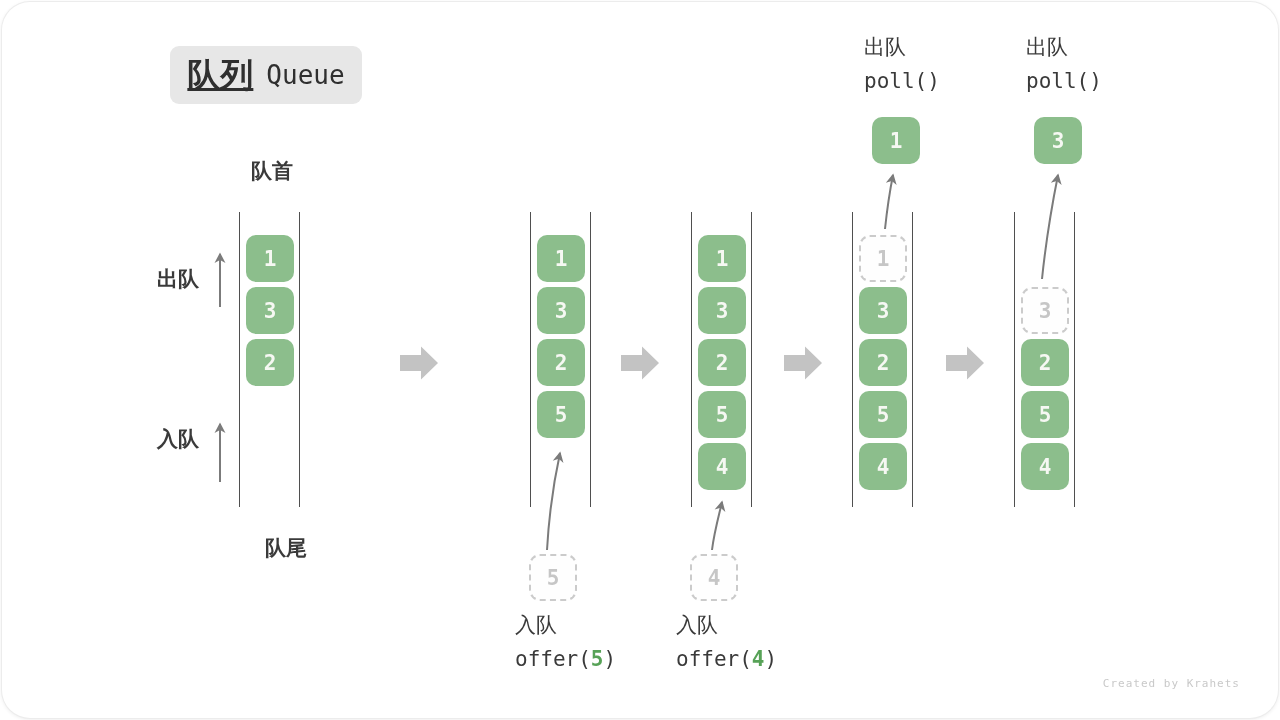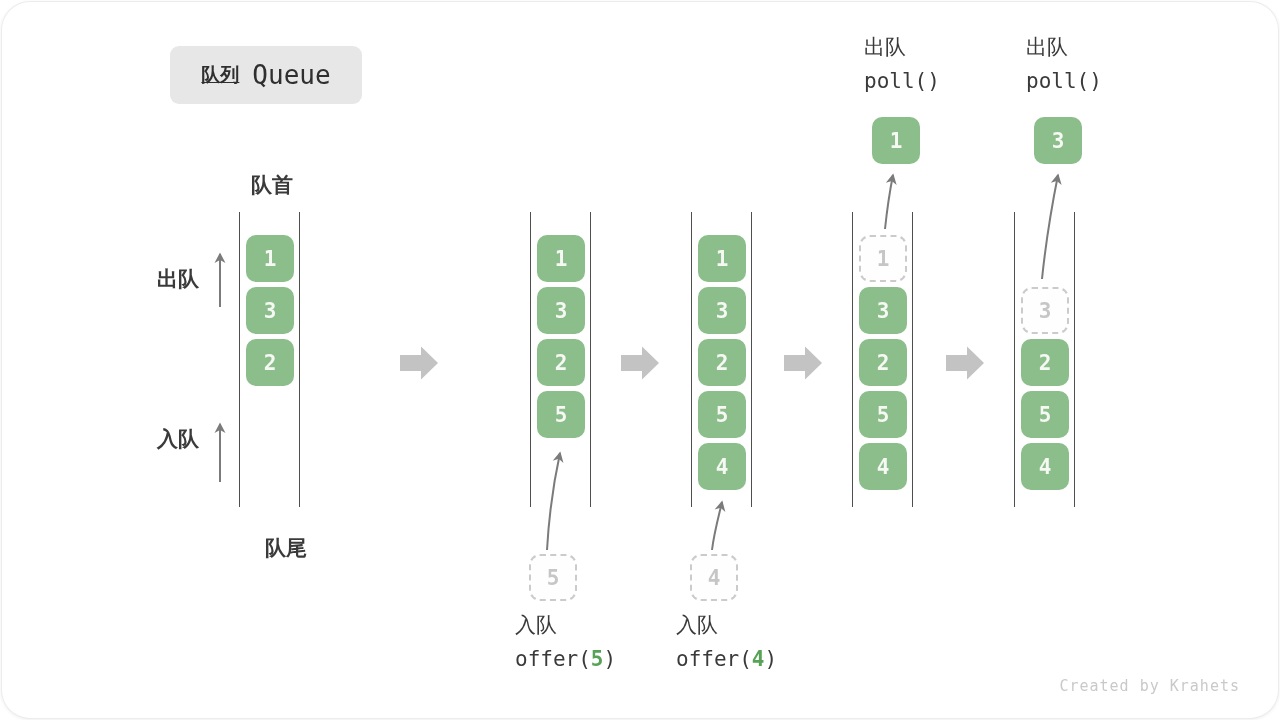--- a/index.html
+++ b/index.html
@@ -12,21 +12,21 @@
     --green:#8cbe8c; --item-text:#f6f8f3; --accent:#57a257; --dark:#3a3a3a;
     --block-arrow:#c3c3c3; --thin-arrow:#7b7b7b; --dash-border:#cbcbcb;
     --dash-text:#c6c6c6; --badge-bg:#e7e7e7; --line:#4f4f4f; --wm:#c9c9c9;
   }
   .overlay{position:absolute;left:0;top:0;width:100%;height:100%;pointer-events:none;}
   .badge{
     position:absolute;left:168px;top:44px;width:192px;height:58px;
     background:var(--badge-bg);border-radius:9px;
     display:flex;align-items:center;justify-content:center;gap:13px;
   }
-  .badge .zh{font-size:19px;font-weight:700;color:#2f2f2f;text-decoration:underline;}
+  .badge .zh{font-size:33px;font-weight:700;color:#2f2f2f;text-decoration:underline;}
   .badge .en{font-size:26px;font-family:"DejaVu Sans Mono",monospace;color:#2f2f2f;}
   .side-label{
     position:absolute;transform:translate(-50%,-50%);
     font-size:21px;font-weight:700;color:var(--dark);white-space:nowrap;
   }
   .column{
     position:absolute;top:210px;height:295px;width:59px;
     border-left:1.5px solid var(--line);border-right:1.5px solid var(--line);
   }
   .box{
@@ -42,21 +42,21 @@
   }
   .caption{position:absolute;white-space:nowrap;}
   .cap-op{font-size:21px;font-weight:500;color:var(--dark);line-height:34px;}
   .cap-code{
     font-family:"DejaVu Sans Mono",monospace;font-size:21px;color:var(--dark);
     line-height:34px;
   }
   .cap-code .accent{color:var(--accent);font-weight:700;}
   .watermark{
     position:absolute;top:675px;right:38px;
-    font-family:"DejaVu Sans Mono",monospace;font-size:15px;color:var(--wm);
+    font-family:"DejaVu Sans Mono",monospace;font-size:11px;color:var(--wm);
     letter-spacing:1px;
   }
 </style>
 </head>
 <body>
 
 <div class="canvas" style="--green: #8cbe8c; --item-text: #f6f8f3; --accent: #57a257; --dark: #3a3a3a; --block-arrow: #c3c3c3; --thin-arrow: #7b7b7b; --dash-border: #cbcbcb; --dash-text: #c6c6c6; --badge-bg: #e7e7e7; --line: #4f4f4f; --wm: #c9c9c9;">
 
   <svg class="overlay" width="1276" height="716" viewBox="0 0 1276 716">
     <defs>
@@ -78,21 +78,21 @@
     <path d="M710,548 C712,531 717,513 720,500" stroke="#7b7b7b" stroke-width="2" fill="none" marker-end="url(#ah)"></path>
     <path d="M883,227 C885,208 888,188 891,173" stroke="#7b7b7b" stroke-width="2" fill="none" marker-end="url(#ah)"></path>
     <path d="M1040,277 C1044,238 1051,198 1056,173" stroke="#7b7b7b" stroke-width="2" fill="none" marker-end="url(#ah)"></path>
   </svg>
 
   <div class="badge">
     <span class="zh">队列</span>
     <span class="en">Queue</span>
   </div>
 
-  <div class="side-label" style="left:270px;top:183px;">队首</div>
+  <div class="side-label" style="left:270px;top:169px;">队首</div>
   <div class="side-label" style="left:284px;top:546px;">队尾</div>
   <div class="side-label" style="left:176px;top:277px;">出队</div>
   <div class="side-label" style="left:176px;top:437px;">入队</div>
 
   <div id="states">
       <div class="column" style="left: 237px;"></div>
       <div class="box solid" style="left: 244px; top: 233px;">1</div>
       <div class="box solid" style="left: 244px; top: 285px;">3</div>
       <div class="box solid" style="left: 244px; top: 337px;">2</div>
       <div class="column" style="left: 528px;"></div>

